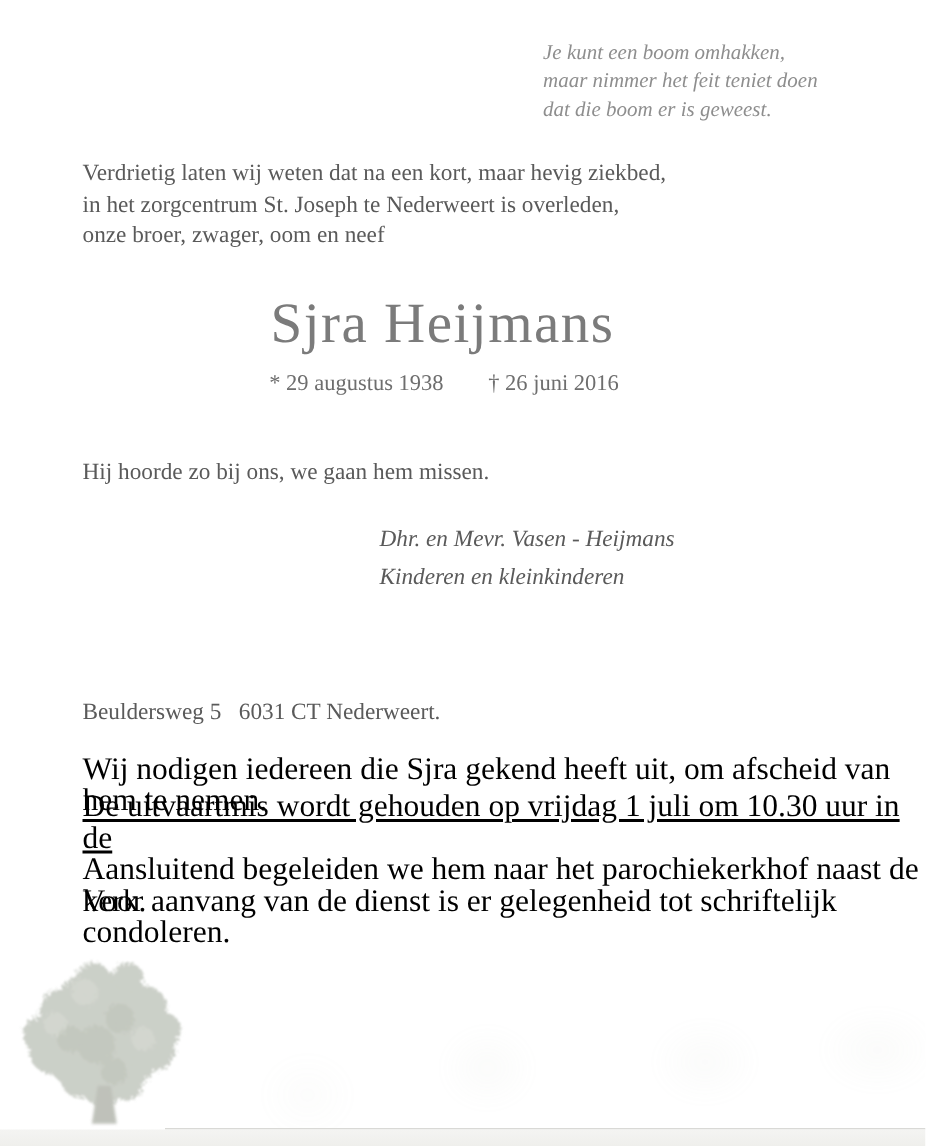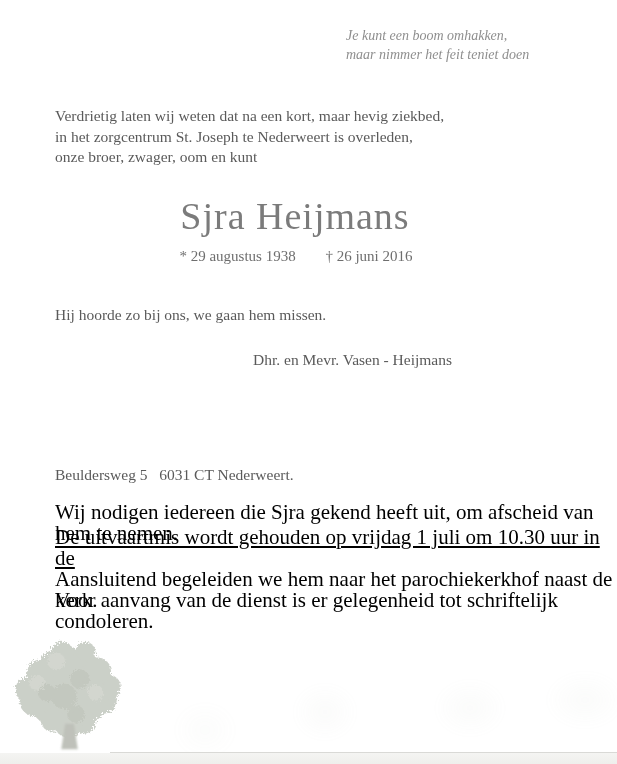--- a/index.html
+++ b/index.html
@@ -11,21 +11,21 @@
     background: #ffffff;
     font-family: "Liberation Serif", "DejaVu Serif", serif;
     color: #585858;
     overflow: hidden;
   }
   .page { position: absolute; inset: 0; }
 
   
   .poem {
     position: absolute;
-    left: 346px; top: 26px;
+    left: 362px; top: 26px;
     font-style: italic;
     font-size: 14px;
     line-height: 19px;
     color: #8e8e8e;
   }
 
   
   .announcement {
     position: absolute;
     left: 55px; top: 106px;
@@ -65,20 +65,21 @@
     font-size: 15.5px;
     color: #5a5a5a;
   }
 
   .signatories {
     position: absolute;
     left: 253px; top: 348px;
     font-size: 15.5px;
     line-height: 24.5px;
     color: #5a5a5a;
+    font-style: italic;
   }
 
   .correspondence {
     position: absolute;
     left: 55px; top: 424px;
     font-size: 15.5px;
     line-height: 20.5px;
     color: #5a5a5a;
     white-space: pre-wrap;
   }
@@ -137,41 +138,43 @@
 <div class="page">
 
   <div class="ghost-tree ghost-4"></div>
   <div class="ghost-tree ghost-1"></div>
   <div class="ghost-tree ghost-2"></div>
   <div class="ghost-tree ghost-3"></div>
 
   <div class="poem">
     <div>Je kunt een boom omhakken,</div>
     <div>maar nimmer het feit teniet doen</div>
+    <div>dat die boom er is geweest.</div>
   </div>
 
   <div class="announcement">
     <div>Verdrietig laten wij weten dat na een kort, maar hevig ziekbed,</div>
     <div>in het zorgcentrum St. Joseph te Nederweert is overleden,</div>
-    <div>onze broer, zwager, oom en kunt</div>
+    <div>onze broer, zwager, oom en neef</div>
   </div>
 
   <div class="name-block">
     <span class="deceased-name">Sjra Heijmans</span>
   </div>
 
   <div class="dates-block">
     <span class="birth">* 29 augustus 1938</span>
     <span class="death">† 26 juni 2016</span>
   </div>
 
   <div class="tribute">Hij hoorde zo bij ons, we gaan hem missen.</div>
 
   <div class="signatories">
     <div>Dhr. en Mevr. Vasen - Heijmans</div>
+    <div>Kinderen en kleinkinderen</div>
   </div>
 
   <div class="correspondence">
     <div>Beuldersweg 5   6031 CT Nederweert.</div>
   </div>
 
   <div class="ceremony">
     <p class="p-invitation">Wij nodigen iedereen die Sjra gekend heeft uit, om afscheid van hem te nemen.</p>
     <p class="p-service">
       <span>De uitvaartmis wordt gehouden op vrijdag 1 juli om 10.30 uur in de</span><br>

